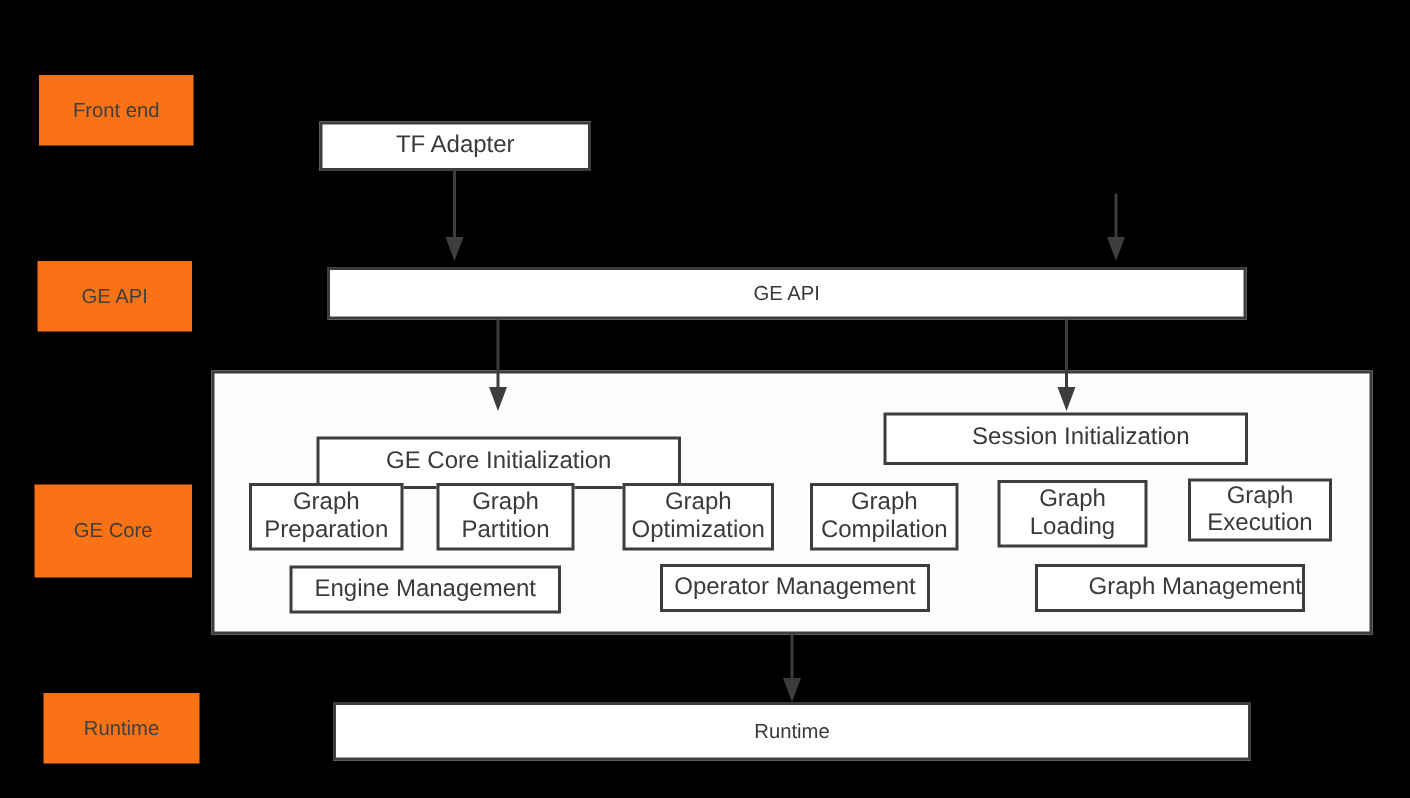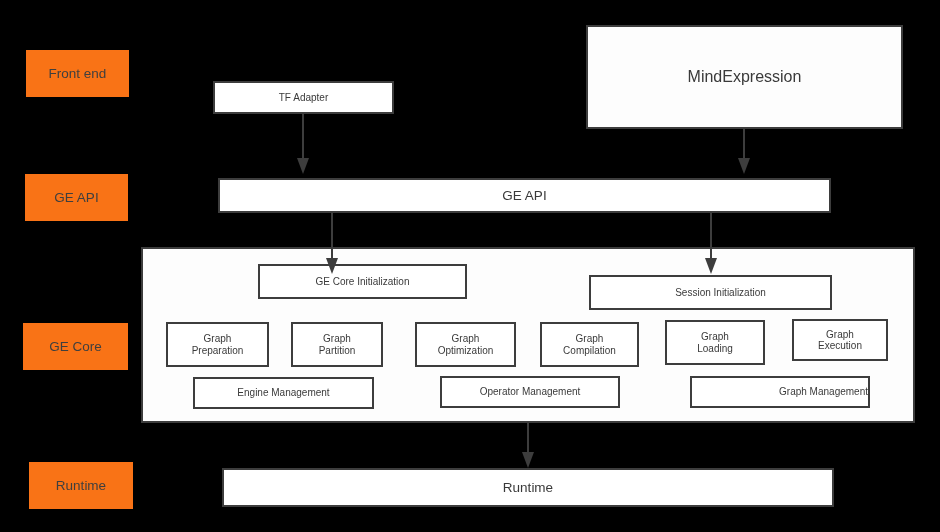--- a/index.html
+++ b/index.html
@@ -44,21 +44,21 @@
     position: absolute;
     left: 0;
     right: 0;
     text-align: center;
     font-size: 13.5px;
     color: #3f3f3f;
   }
   .node {
     border: 2px solid #3d3d3d;
     background: #ffffff;
-    font-size: 10px;
+    font-size: 16px;
     color: #3a3a3a;
   }
   .bar {
     border: 2px solid #3d3d3d;
     background: #ffffff;
     font-size: 13.5px;
     color: #3a3a3a;
   }
   
   .arrow-svg {
@@ -81,43 +81,40 @@
 <div id="canvas">
 
   <div class="box label-box" style="left:26px; top:50px; width:103px; height:47px;">
     <span>Front end</span>
   </div>
 
   <div class="box label-box" style="left:25px; top:174px; width:103px; height:47px;">
     <span>GE API</span>
   </div>
 
-  <div class="box label-box" style="left:23px; top:323px; width:105px; height:47px;">
+  <div class="box label-box" style="left:23px; top:323px; width:105px; height:62px;">
     <span>GE Core</span>
   </div>
 
   <div class="box label-box" style="left:29px; top:462px; width:104px; height:47px;">
     <span>Runtime</span>
   </div>
 
   <div class="box node" style="left:213px; top:81px; width:181px; height:33px;">
     <span>TF Adapter</span>
   </div>
 
-  <div class="box container-box" style="left:586px; top:25px; width:317px; height:104px; align-items:center;">
-    <span>MindExpression</span>
-  </div>
 
   <div class="box bar" style="left:218px; top:178px; width:613px; height:35px;">
     <span>GE API</span>
   </div>
 
   <div class="box container-box" style="left:141px; top:247px; width:774px; height:176px;"></div>
 
-  <div class="box node" style="left:211px; top:264px; width:209px; height:35px;margin-left:47px;">
+  <div class="box node" style="left:211px; top:291px; width:243px; height:35px;">
     <span>GE Core Initialization</span>
   </div>
   <div class="box node" style="left:589px; top:275px; width:243px; height:35px;padding-left:20px;">
     <span>Session Initialization</span>
   </div>
 
   <div class="box node" style="left:166px; top:322px; width:103px; height:45px;">
     <span>Graph
 Preparation</span>
   </div>

